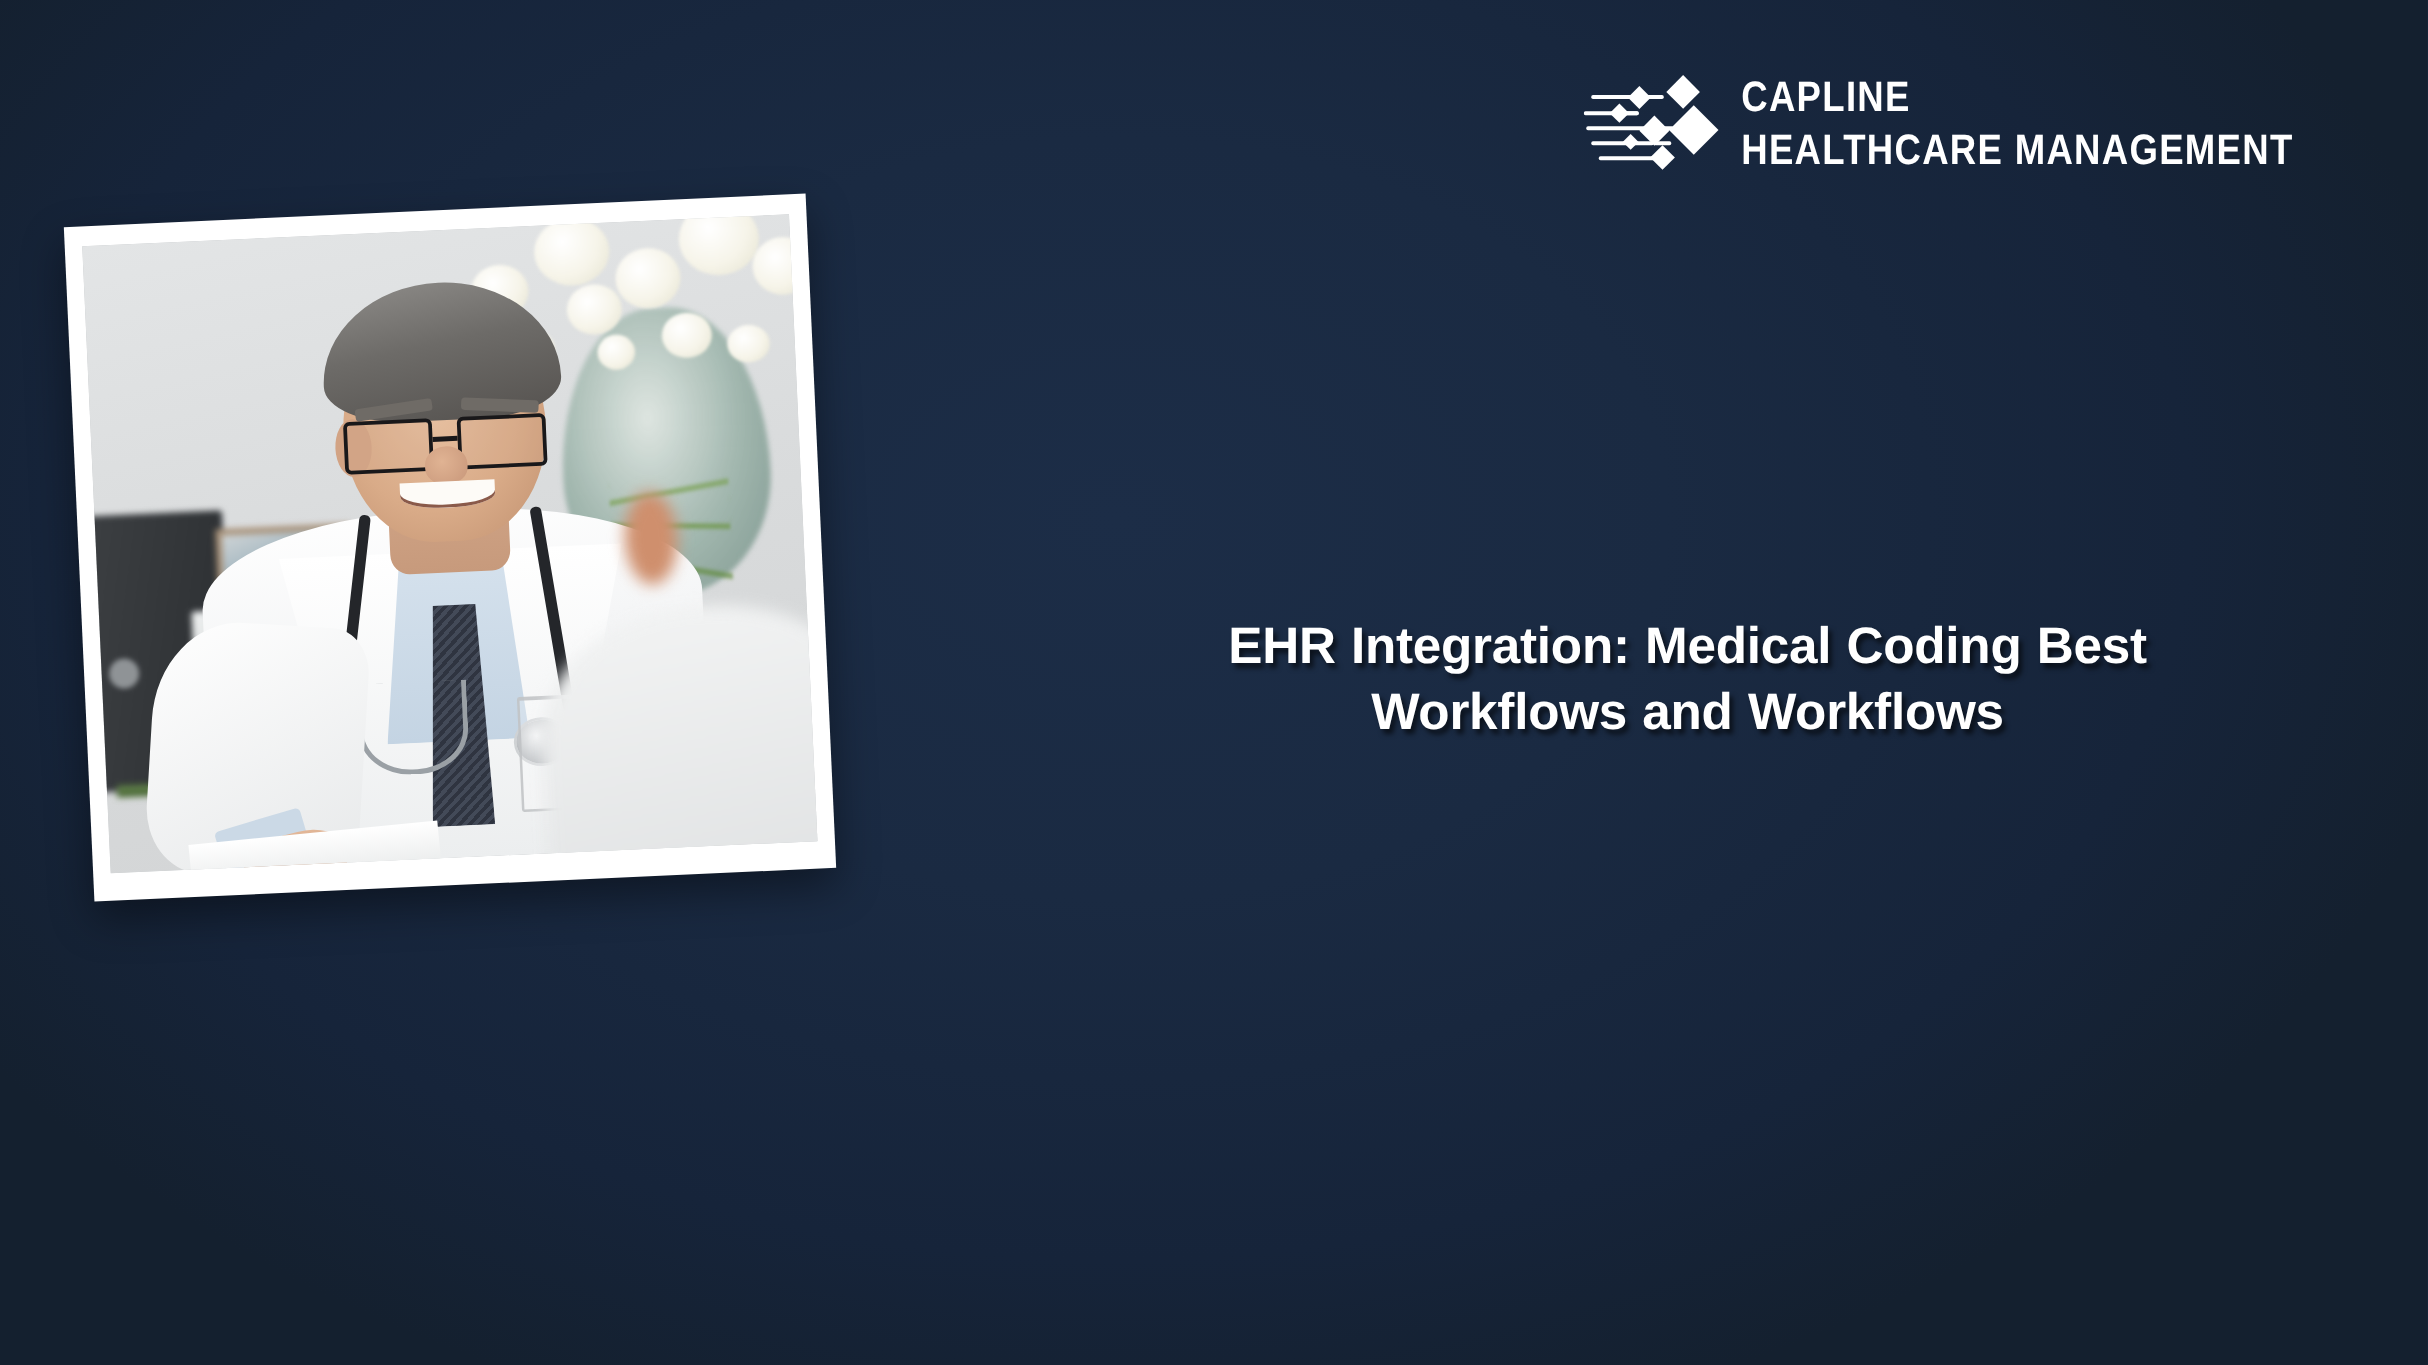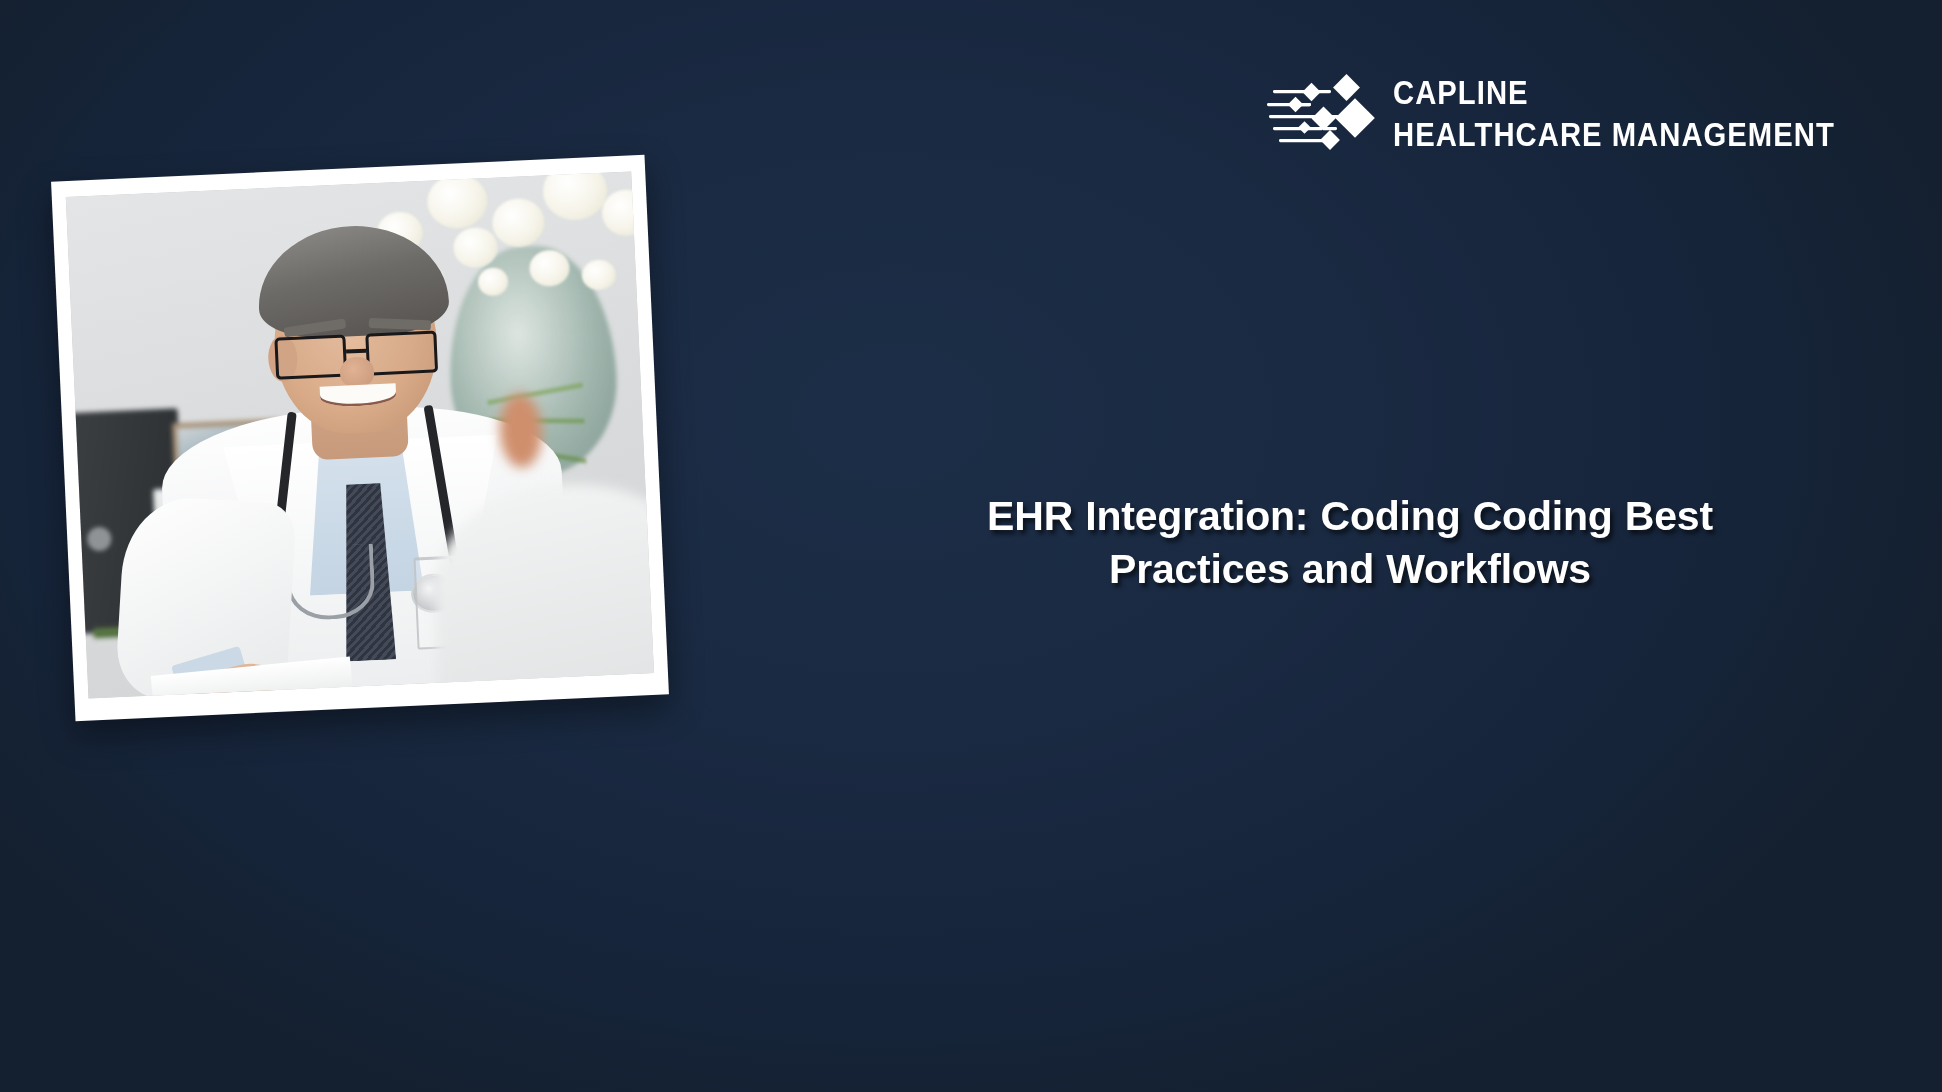--- a/index.html
+++ b/index.html
@@ -14,21 +14,21 @@
     width:1942px;
     height:1092px;
     background:
       radial-gradient(ellipse 1100px 760px at 46% 38%, #1c2d47 0%, #1a2a42 40%, #16243a 78%, #14202f 100%);
     overflow:hidden;
   }
 
   
   .logo {
     position:absolute;
-    top:70px; right:35px;
+    top:56px; right:35px;
     display:flex;
     align-items:center;
     gap:14px;
   }
   .logo-mark { width:112px; height:86px; flex:0 0 auto; display:block; }
   .logo-words {
     display:flex; flex-direction:column;
     justify-content:center;
     line-height:1.0;
   }
@@ -370,16 +370,16 @@
           <span class="p-head"></span>
           <span class="p-ear"></span>
           <span class="p-shoulder"></span>
         </div>
 
       </div>
     </div>
   </div>
 
   <div class="headline">
-    <h1 class="headline-text">EHR Integration: Coding Coding Best Practices and Workflows</h1>
+    <h1 class="headline-text">EHR Integration: Medical Coding Best Workflows and Workflows</h1>
   </div>
 
 </div>
 
 </body></html>

